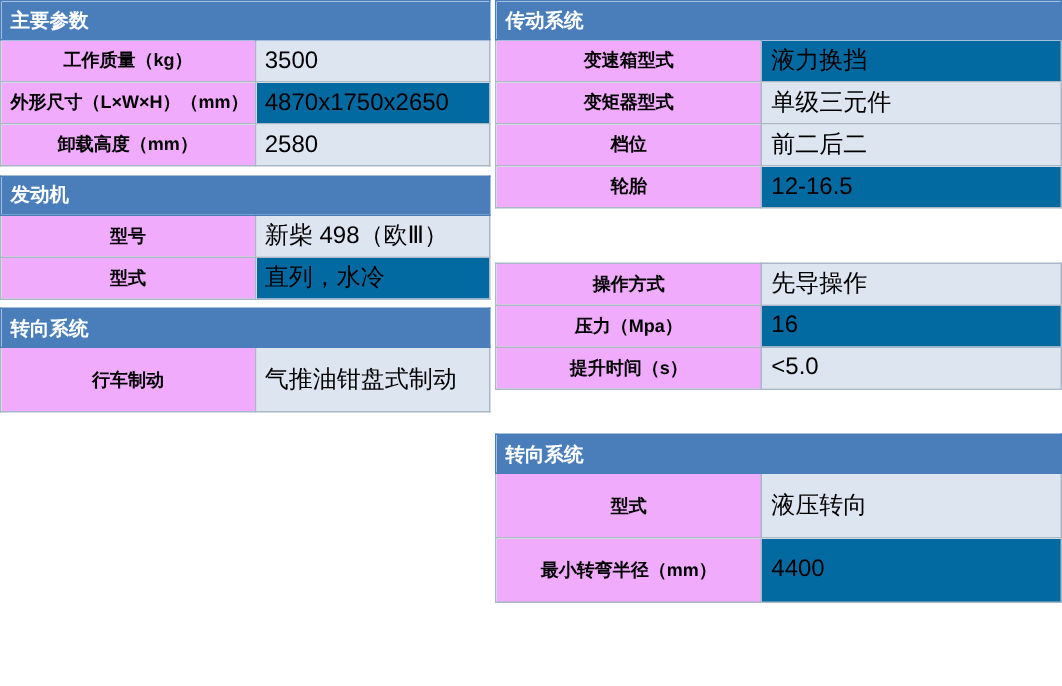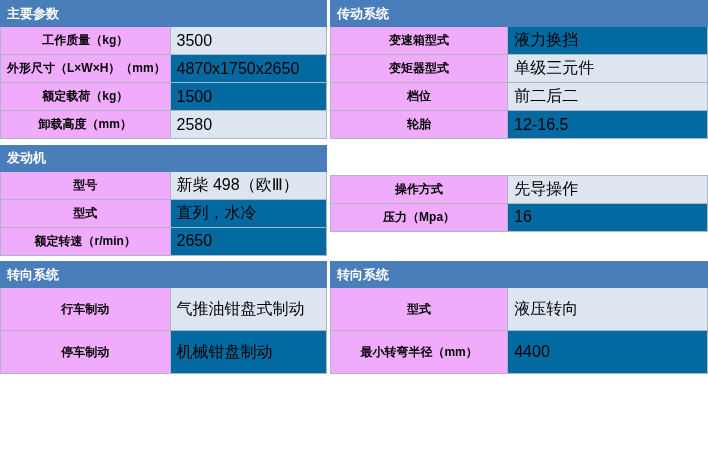--- a/index.html
+++ b/index.html
@@ -113,24 +113,20 @@
           </tr>
           <tr>
             <td class="label">工作质量（kg）</td>
             <td class="value alt">3500</td>
           </tr>
           <tr>
             <td class="label">外形尺寸（L×W×H）（mm）</td>
             <td class="value plain">4870x1750x2650</td>
           </tr>
           <tr>
-            <td class="label">额定载荷（kg）</td>
-            <td class="value plain">1500</td>
-          </tr>
-          <tr>
             <td class="label">卸载高度（mm）</td>
             <td class="value alt">2580</td>
           </tr>
           <tr class="spacer">
               <td colspan="2"></td>
             </tr>
         </tbody>
       </table>
 
       <table class="spec">
@@ -142,48 +138,40 @@
           <tr class="section">
             <td colspan="2">发动机</td>
           </tr>
           <tr>
             <td class="label">型号</td>
             <td class="value alt">新柴 498（欧Ⅲ）</td>
           </tr>
           <tr>
             <td class="label">型式</td>
             <td class="value plain">直列，水冷</td>
-          </tr>
-          <tr>
-            <td class="label">额定转速（r/min）</td>
-            <td class="value plain">2650</td>
           </tr>
           <tr class="spacer">
               <td colspan="2"></td>
             </tr>
         </tbody>
       </table>
 
       <table class="spec">
         <colgroup>
             <col class="lcol">
             <col class="vcol">
           </colgroup>
         <tbody>
           <tr class="section">
             <td colspan="2">转向系统</td>
           </tr>
           <tr class="tall">
             <td class="label">行车制动</td>
             <td class="value alt">气推油钳盘式制动</td>
           </tr>
-          <tr class="tall">
-            <td class="label">停车制动</td>
-            <td class="value plain">机械钳盘制动</td>
-          </tr>
         </tbody>
       </table>
 
     </div>
 
     <div class="col col-right">
 
       <table class="spec">
         <colgroup>
             <col class="lcol-r">
@@ -236,20 +224,24 @@
             <col class="vcol-r">
           </colgroup>
         <tbody>
           <tr>
             <td class="label">操作方式</td>
             <td class="value alt">先导操作</td>
           </tr>
           <tr>
             <td class="label">压力（Mpa）</td>
             <td class="value plain">16</td>
+          </tr>
+          <tr>
+            <td class="label">提升时间（s）</td>
+            <td class="value alt">&lt;5.0</td>
           </tr>
           <tr class="spacer">
               <td colspan="2"></td>
             </tr>
           <tr class="spacer">
               <td colspan="2"></td>
             </tr>
           <tr class="spacer">
               <td colspan="2"></td>
             </tr>

